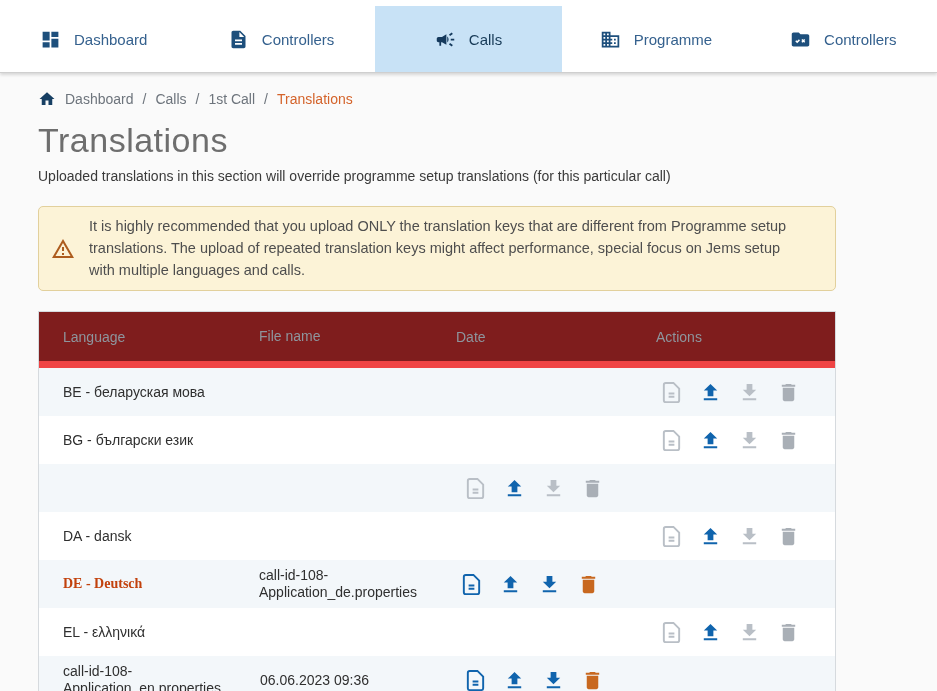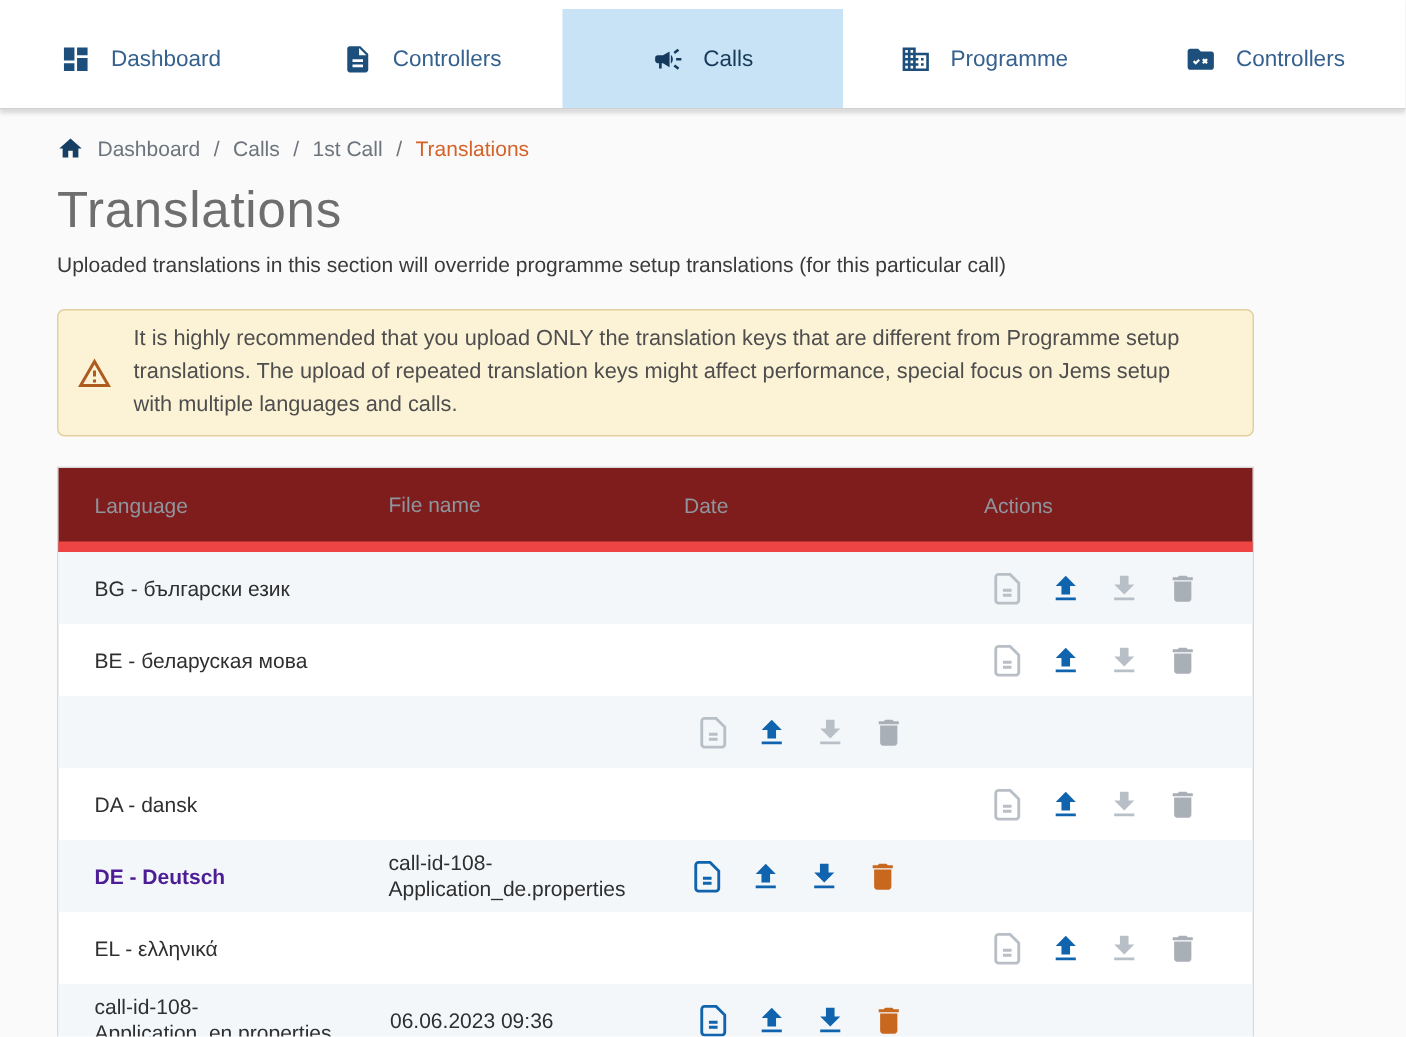--- a/index.html
+++ b/index.html
@@ -60,21 +60,21 @@
     border-bottom:7px solid #ef4444;
     color:#8e959d; font-size:14px; background:#7f1d1d;justify-content:center;
   }
   .trow { display:flex; min-height:48px; align-items:center; font-size:14px; color:#2f2f2f; }
   .tbody .trow:nth-child(odd) { background:#f3f7fa; }
   .col-lang { width:196px; padding-left:24px; }
   .col-file { width:197px; padding-left:24px; padding-right:6px; line-height:1.25; word-wrap:break-word; }
   .col-date { width:200px; padding-left:24px; }
   .col-actions { flex:1; padding-left:24px; }
   .trow .col-actions { padding-left:28px; display:flex; align-items:center; gap:16px; }
-  .has-file .col-lang { font-weight:700; color:#4c1d95; }
+  .has-file .col-lang { font-weight:700; color:#c2410c;font-family:Liberation Serif, serif; }
   .icon-btn { background:none; border:none; padding:0; cursor:pointer; line-height:0; }
   .icon-btn svg { width:23px; height:23px; }
   
   .a-doc      { color:#b9bfc6; }
   .a-upload   { color:#1064ad; }
   .a-download { color:#b9bfc6; }
   .a-delete   { color:#a9afb6; }
   
   .has-file .a-doc      { color:#1064ad; }
   .has-file .a-download { color:#1064ad; }
@@ -146,42 +146,42 @@
   <div class="table">
     <div class="thead">
       <div class="col-lang">Language</div>
       <div class="col-file">File name</div>
       <div class="col-date">Date</div>
       <div class="col-actions">Actions</div>
     </div>
     <div class="tbody">
 
       <div class="trow">
+        <div class="col-lang">BE - беларуская мова</div>
+        <div class="col-file"></div>
+        <div class="col-date"></div>
+        <div class="col-actions">
+          <button class="icon-btn a-doc"><svg viewBox="0 0 24 24">
+                <path d="M14 2H6c-1.1 0-2 .9-2 2v16c0 1.1.9 2 2 2h12c1.1 0 2-.9 2-2V8l-6-6z" fill="none" stroke="currentColor" stroke-width="2"></path>
+                <path d="M9 13h6M9 16.5h6" stroke="currentColor" stroke-width="2" fill="none"></path>
+              </svg></button>
+          <button class="icon-btn a-upload"><svg viewBox="0 0 24 24" fill="currentColor">
+                <path d="M9 16h6v-6h4l-7-7-7 7h4zM5 18h14v2H5z"></path>
+              </svg></button>
+          <button class="icon-btn a-download"><svg viewBox="0 0 24 24" fill="currentColor">
+                <path d="M19 9h-4V3H9v6H5l7 7 7-7zM5 18v2h14v-2z"></path>
+              </svg></button>
+          <button class="icon-btn a-delete"><svg viewBox="0 0 24 24" fill="currentColor">
+                <path d="M6 19c0 1.1.9 2 2 2h8c1.1 0 2-.9 2-2V7H6v12zM19 4h-3.5l-1-1h-5l-1 1H5v2h14V4z"></path>
+              </svg></button>
+        </div>
+      </div>
+
+      <div class="trow">
         <div class="col-lang">BG - български език</div>
-        <div class="col-file"></div>
-        <div class="col-date"></div>
-        <div class="col-actions">
-          <button class="icon-btn a-doc"><svg viewBox="0 0 24 24">
-                <path d="M14 2H6c-1.1 0-2 .9-2 2v16c0 1.1.9 2 2 2h12c1.1 0 2-.9 2-2V8l-6-6z" fill="none" stroke="currentColor" stroke-width="2"></path>
-                <path d="M9 13h6M9 16.5h6" stroke="currentColor" stroke-width="2" fill="none"></path>
-              </svg></button>
-          <button class="icon-btn a-upload"><svg viewBox="0 0 24 24" fill="currentColor">
-                <path d="M9 16h6v-6h4l-7-7-7 7h4zM5 18h14v2H5z"></path>
-              </svg></button>
-          <button class="icon-btn a-download"><svg viewBox="0 0 24 24" fill="currentColor">
-                <path d="M19 9h-4V3H9v6H5l7 7 7-7zM5 18v2h14v-2z"></path>
-              </svg></button>
-          <button class="icon-btn a-delete"><svg viewBox="0 0 24 24" fill="currentColor">
-                <path d="M6 19c0 1.1.9 2 2 2h8c1.1 0 2-.9 2-2V7H6v12zM19 4h-3.5l-1-1h-5l-1 1H5v2h14V4z"></path>
-              </svg></button>
-        </div>
-      </div>
-
-      <div class="trow">
-        <div class="col-lang">BE - беларуская мова</div>
         <div class="col-file"></div>
         <div class="col-date"></div>
         <div class="col-actions">
           <button class="icon-btn a-doc"><svg viewBox="0 0 24 24">
                 <path d="M14 2H6c-1.1 0-2 .9-2 2v16c0 1.1.9 2 2 2h12c1.1 0 2-.9 2-2V8l-6-6z" fill="none" stroke="currentColor" stroke-width="2"></path>
                 <path d="M9 13h6M9 16.5h6" stroke="currentColor" stroke-width="2" fill="none"></path>
               </svg></button>
           <button class="icon-btn a-upload"><svg viewBox="0 0 24 24" fill="currentColor">
                 <path d="M9 16h6v-6h4l-7-7-7 7h4zM5 18h14v2H5z"></path>
               </svg></button>

